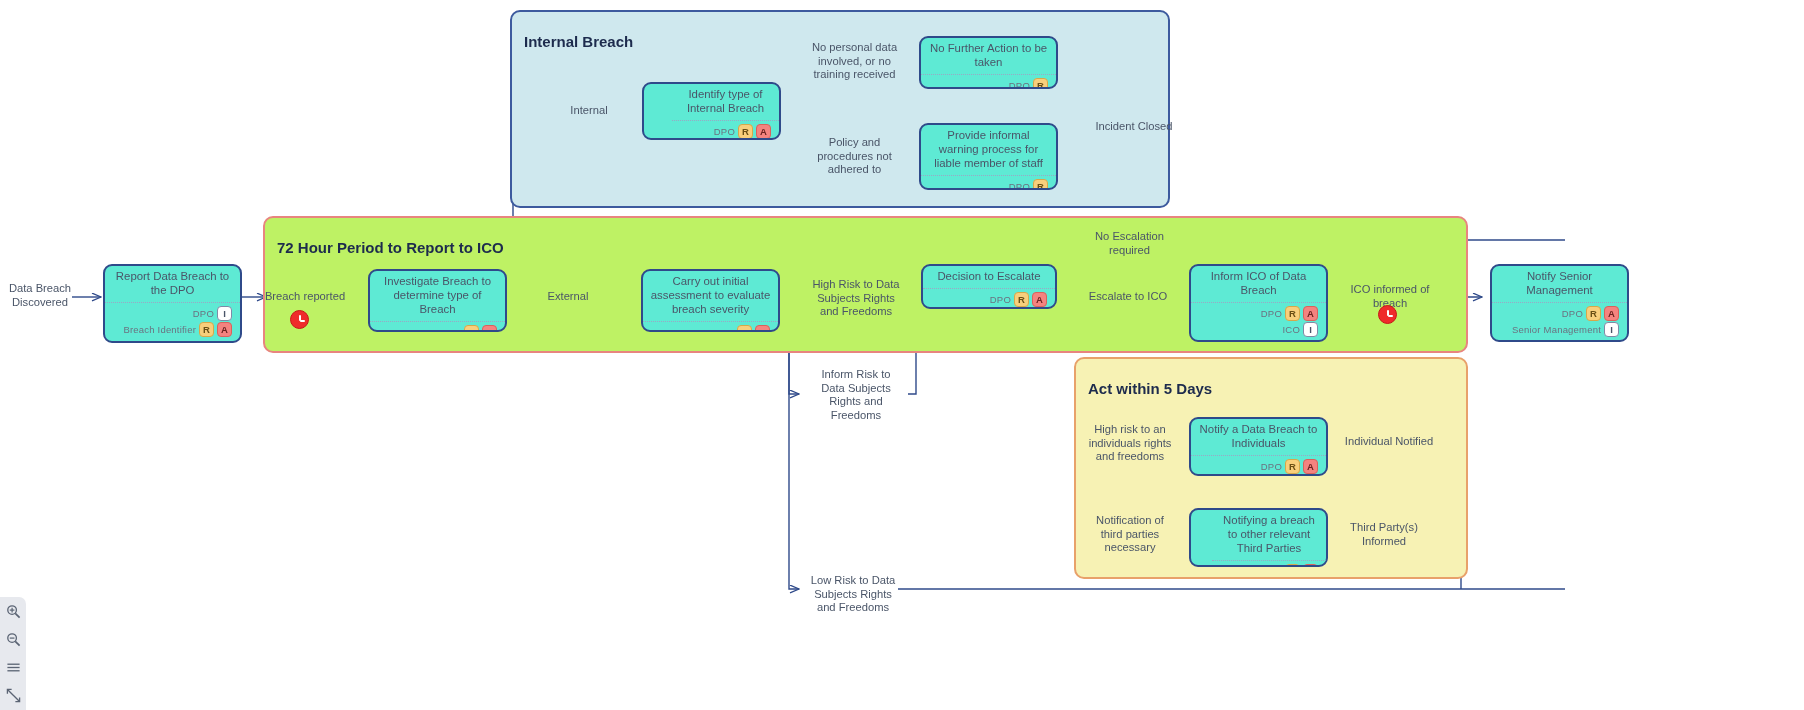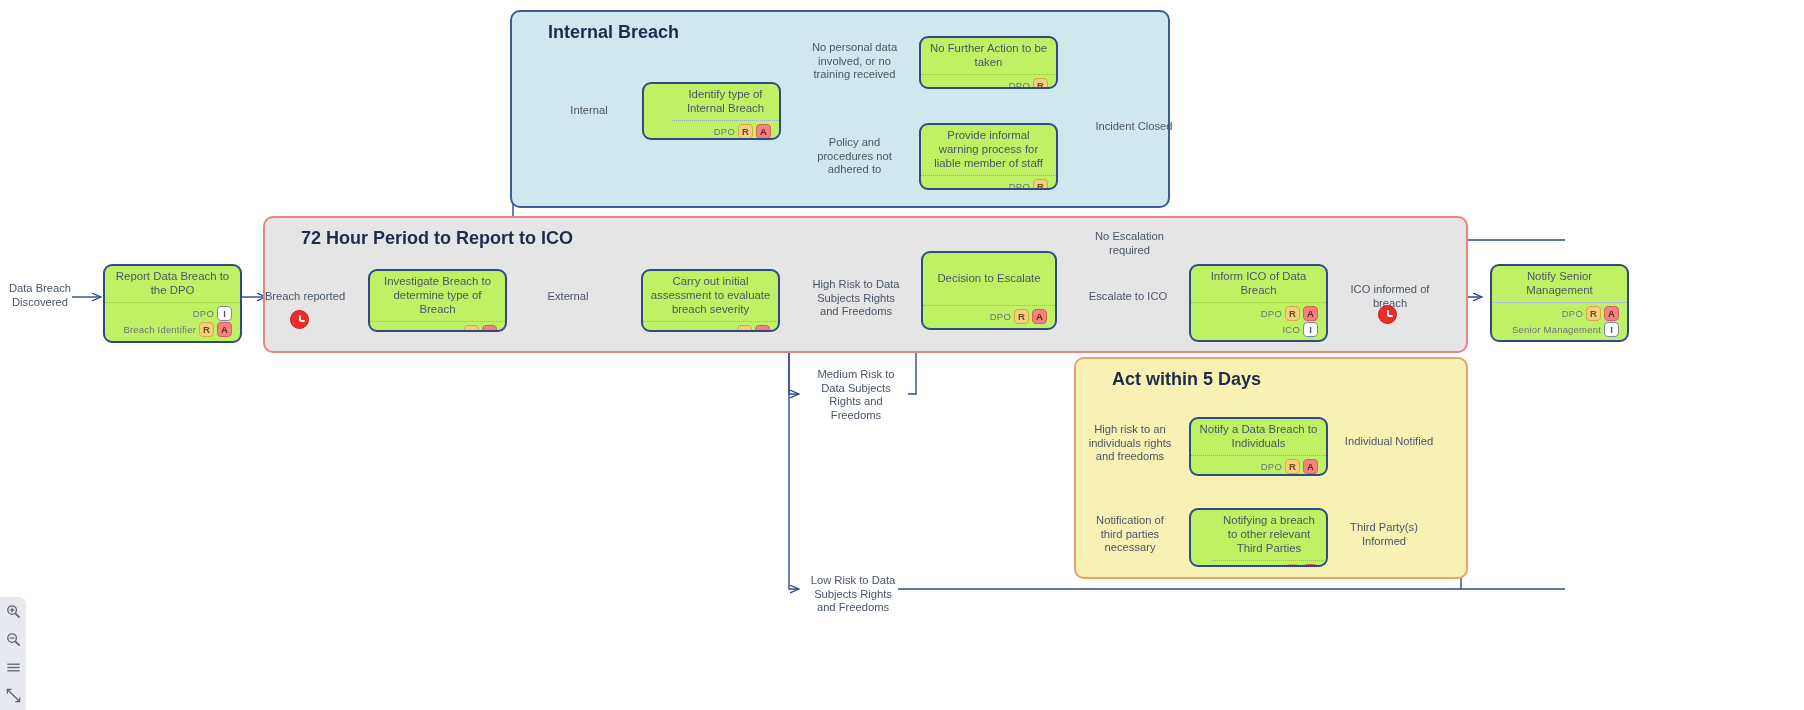--- a/index.html
+++ b/index.html
@@ -22,36 +22,35 @@
     pointer-events: none;
   }
 
   
   .group {
     position: absolute;
     border-radius: 10px;
     border: 2px solid #2f4a8a;
   }
   .group.internal  { background: #cfe8ee; border-color: #3d5a9e; }
-  .group.hour72    { background: #e5e5e5; border-color: #e8857f; text-align: right; }
+  .group.hour72    { background: #bef264; border-color: #e8857f; text-align: right; }
   .group.act5      { background: #f7f2b4; border-color: #e8a16a; }
   .group-title {
     position: absolute;
-    left: 12px; top: 10px;
-    font-size: 18px;
+    left: 12px; top: 21px;
+    font-size: 15px;
     font-weight: bold;
     color: #1d2b4d;
     white-space: nowrap;
-    margin-left: 24px;
   }
 
   
   .node {
     position: absolute;
-    background: #bef264;
+    background: #5eead4;
     border: 2px solid #2f4a8a;
     border-radius: 9px;
     display: flex;
     flex-direction: column;
     overflow: hidden;
   }
   .node-title {
     flex: 1 1 auto;
     display: flex;
     align-items: center;
@@ -289,21 +288,21 @@
     <div class="node-title">Carry out initial assessment to evaluate breach severity</div>
     <div class="node-raci">
       <div class="raci-row">
         <span class="raci-label">DPO</span>
         <span class="badge R">R</span>
         <span class="badge A">A</span>
       </div>
     </div>
   </div>
 
-  <div class="node" style="left:921px; top:251px; width:136px; height:79px;">
+  <div class="node" style="left:921px; top:264px; width:136px; height:45px;">
     <div class="node-title">Decision to Escalate</div>
     <div class="node-raci">
       <div class="raci-row">
         <span class="raci-label">DPO</span>
         <span class="badge R">R</span>
         <span class="badge A">A</span>
       </div>
     </div>
   </div>
 
@@ -375,21 +374,21 @@
   <div class="elabel" style="left:806px; top:136px; width:97px;">Policy and
 procedures not
 adhered to</div>
 
   <div class="elabel" style="left:1085px; top:120px; width:98px;">Incident Closed</div>
 
   <div class="elabel" style="left:803px; top:278px; width:106px;">High Risk to Data
 Subjects Rights
 and Freedoms</div>
 
-  <div class="elabel" style="left:806px; top:368px; width:100px;">Medium Risk to
+  <div class="elabel" style="left:806px; top:368px; width:100px;">Inform Risk to
 Data Subjects
 Rights and
 Freedoms</div>
 
   <div class="elabel" style="left:803px; top:574px; width:100px;">Low Risk to Data
 Subjects Rights
 and Freedoms</div>
 
   <div class="elabel" style="left:1083px; top:230px; width:93px;">No Escalation
 required</div>

